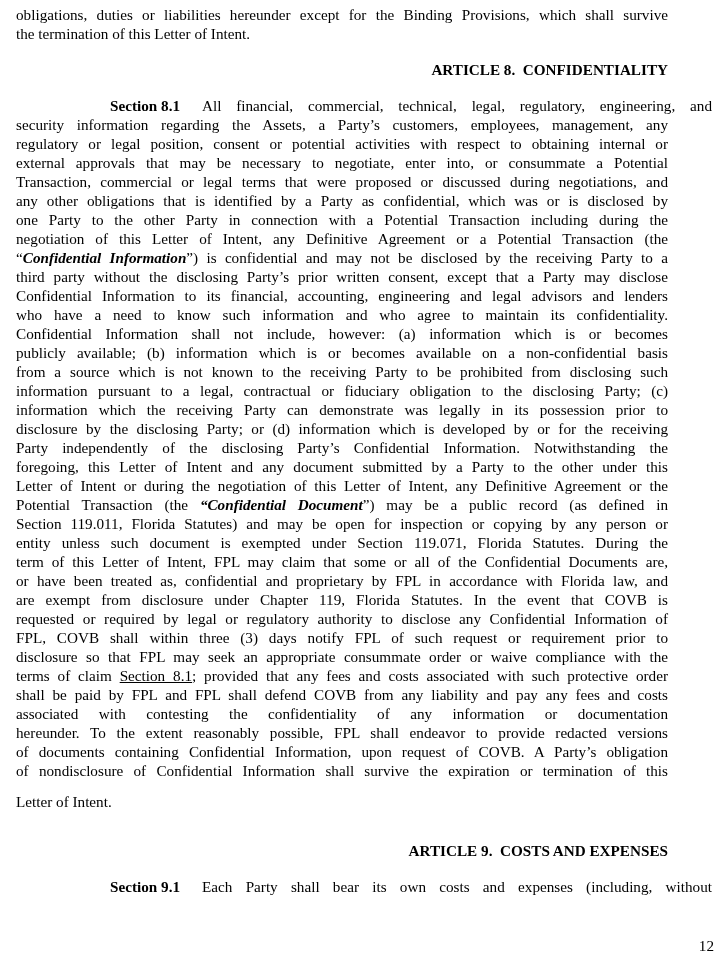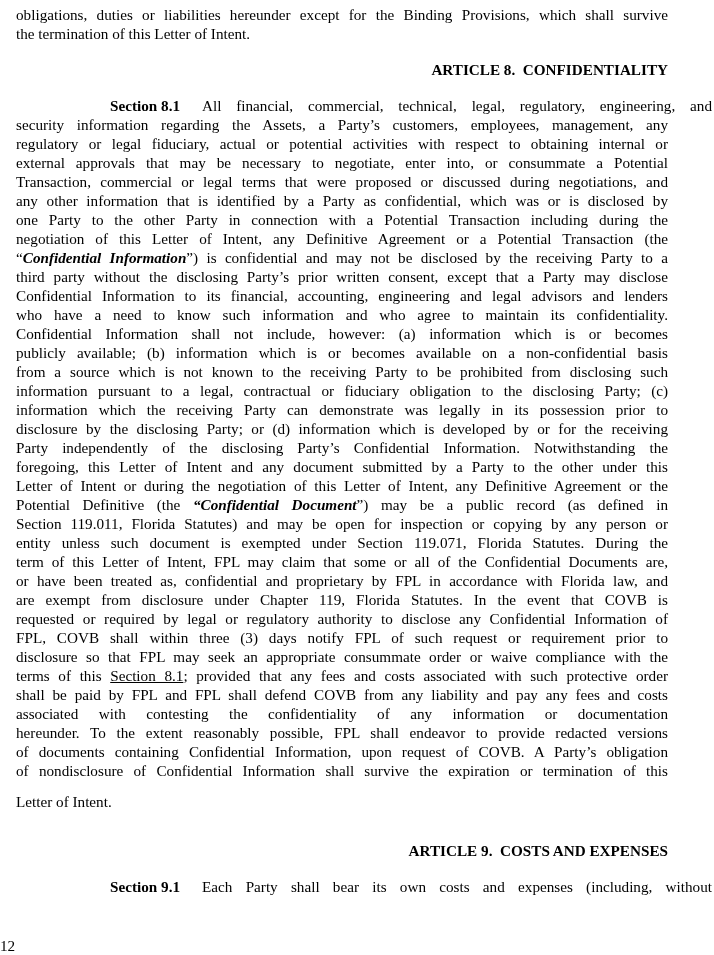--- a/index.html
+++ b/index.html
@@ -53,21 +53,21 @@
       font-style: italic;
       font-family: Liberation Serif, serif;
     }
     .it { }
     .ul { text-decoration: underline; }
     .page-number {
       position: absolute;
       left: 0;
       width: 714px;
       top: 936px;
-      text-align: left;
+      text-align: right;
       line-height: 19px;
     }
     .indent-line {
       position: absolute;
       left: 50px;
       width: 602px;
       height: 19px;
       line-height: 19px;
       white-space: nowrap;
       text-align: justify;
@@ -82,54 +82,54 @@
 <div class="page">
 
   <div class="line" style="top:5px">obligations, duties or liabilities hereunder except for the Binding Provisions, which shall survive</div>
   <div class="line last" style="top:24px">the termination of this Letter of Intent.</div>
 
   <div class="heading" style="top:60px">ARTICLE 8.  CONFIDENTIALITY</div>
 
   <div class="indent-line" style="top:96px"><span class="sec-label">Section 8.1</span><span class="tab"></span><span>All financial, commercial, technical, legal, regulatory, engineering, and</span></div>
 
   <div class="line" style="top:115px">security information regarding the Assets, a Party’s customers, employees, management, any</div>
-  <div class="line" style="top:134px">regulatory or legal fiduciary, actual or potential activities with respect to obtaining internal or</div>
+  <div class="line" style="top:134px">regulatory or legal position, consent or potential activities with respect to obtaining internal or</div>
   <div class="line" style="top:153px">external approvals that may be necessary to negotiate, enter into, or consummate a Potential</div>
   <div class="line" style="top:172px">Transaction, commercial or legal terms that were proposed or discussed during negotiations, and</div>
-  <div class="line" style="top:191px">any other information that is identified by a Party as confidential, which was or is disclosed by</div>
+  <div class="line" style="top:191px">any other obligations that is identified by a Party as confidential, which was or is disclosed by</div>
   <div class="line" style="top:210px">one Party to the other Party in connection with a Potential Transaction including during the</div>
   <div class="line" style="top:229px">negotiation of this Letter of Intent, any Definitive Agreement or a Potential Transaction (the</div>
 
   <div class="line" style="top:248px"><span>“</span><span class="bi">Confidential Information</span><span>”) is confidential and may not be disclosed by the receiving Party to a</span></div>
 
   <div class="line" style="top:267px">third party without the disclosing Party’s prior written consent, except that a Party may disclose</div>
   <div class="line" style="top:286px">Confidential Information to its financial, accounting, engineering and legal advisors and lenders</div>
   <div class="line" style="top:305px">who have a need to know such information and who agree to maintain its confidentiality.</div>
   <div class="line" style="top:324px">Confidential Information shall not include, however: (a) information which is or becomes</div>
   <div class="line" style="top:343px">publicly available; (b) information which is or becomes available on a non-confidential basis</div>
   <div class="line" style="top:362px">from a source which is not known to the receiving Party to be prohibited from disclosing such</div>
   <div class="line" style="top:381px">information pursuant to a legal, contractual or fiduciary obligation to the disclosing Party; (c)</div>
   <div class="line" style="top:400px">information which the receiving Party can demonstrate was legally in its possession prior to</div>
   <div class="line" style="top:419px">disclosure by the disclosing Party; or (d) information which is developed by or for the receiving</div>
   <div class="line" style="top:438px">Party independently of the disclosing Party’s Confidential Information.  Notwithstanding the</div>
   <div class="line" style="top:457px">foregoing, this Letter of Intent and any document submitted by a Party to the other under this</div>
   <div class="line" style="top:476px">Letter of Intent or during the negotiation of this Letter of Intent, any Definitive Agreement or the</div>
 
-  <div class="line" style="top:495px"><span>Potential Definitive (the </span><span class="bi">“Confidential Document</span><span>”) may be a public record (as defined in</span></div>
+  <div class="line" style="top:495px"><span>Potential Transaction (the </span><span class="bi">“Confidential Document</span><span>”) may be a public record (as defined in</span></div>
 
   <div class="line" style="top:514px">Section 119.011, Florida Statutes) and may be open for inspection or copying by any person or</div>
   <div class="line" style="top:533px">entity unless such document is exempted under Section 119.071, Florida Statutes.  During the</div>
   <div class="line" style="top:552px">term of this Letter of Intent, FPL may claim that some or all of the Confidential Documents are,</div>
   <div class="line" style="top:571px">or have been treated as, confidential and proprietary by FPL in accordance with Florida law, and</div>
   <div class="line" style="top:590px">are exempt from disclosure under Chapter 119, Florida Statutes.  In the event that COVB is</div>
   <div class="line" style="top:609px">requested or required by legal or regulatory authority to disclose any Confidential Information of</div>
   <div class="line" style="top:628px">FPL, COVB shall within three (3) days notify FPL of such request or requirement prior to</div>
   <div class="line" style="top:647px">disclosure so that FPL may seek an appropriate consummate order or waive compliance with the</div>
 
-  <div class="line" style="top:666px"><span>terms of this </span><span class="ul">Section 8.1</span><span>; </span><span class="it">provided</span><span> that any fees and costs associated with such protective order</span></div>
+  <div class="line" style="top:666px"><span>terms of claim </span><span class="ul">Section 8.1</span><span>; </span><span class="it">provided</span><span> that any fees and costs associated with such protective order</span></div>
 
   <div class="line" style="top:685px">shall be paid by FPL and FPL shall defend COVB from any liability and pay any fees and costs</div>
   <div class="line" style="top:704px">associated with contesting the confidentiality of any information or documentation</div>
   <div class="line" style="top:723px">hereunder.  To the extent reasonably possible, FPL shall endeavor to provide redacted versions</div>
   <div class="line" style="top:742px">of documents containing Confidential Information, upon request of COVB.  A Party’s obligation</div>
   <div class="line" style="top:761px">of nondisclosure of Confidential Information shall survive the expiration or termination of this</div>
   <div class="line last" style="top:792px">Letter of Intent.</div>
 
   <div class="heading" style="top:841px">ARTICLE 9.  COSTS AND EXPENSES</div>
 

